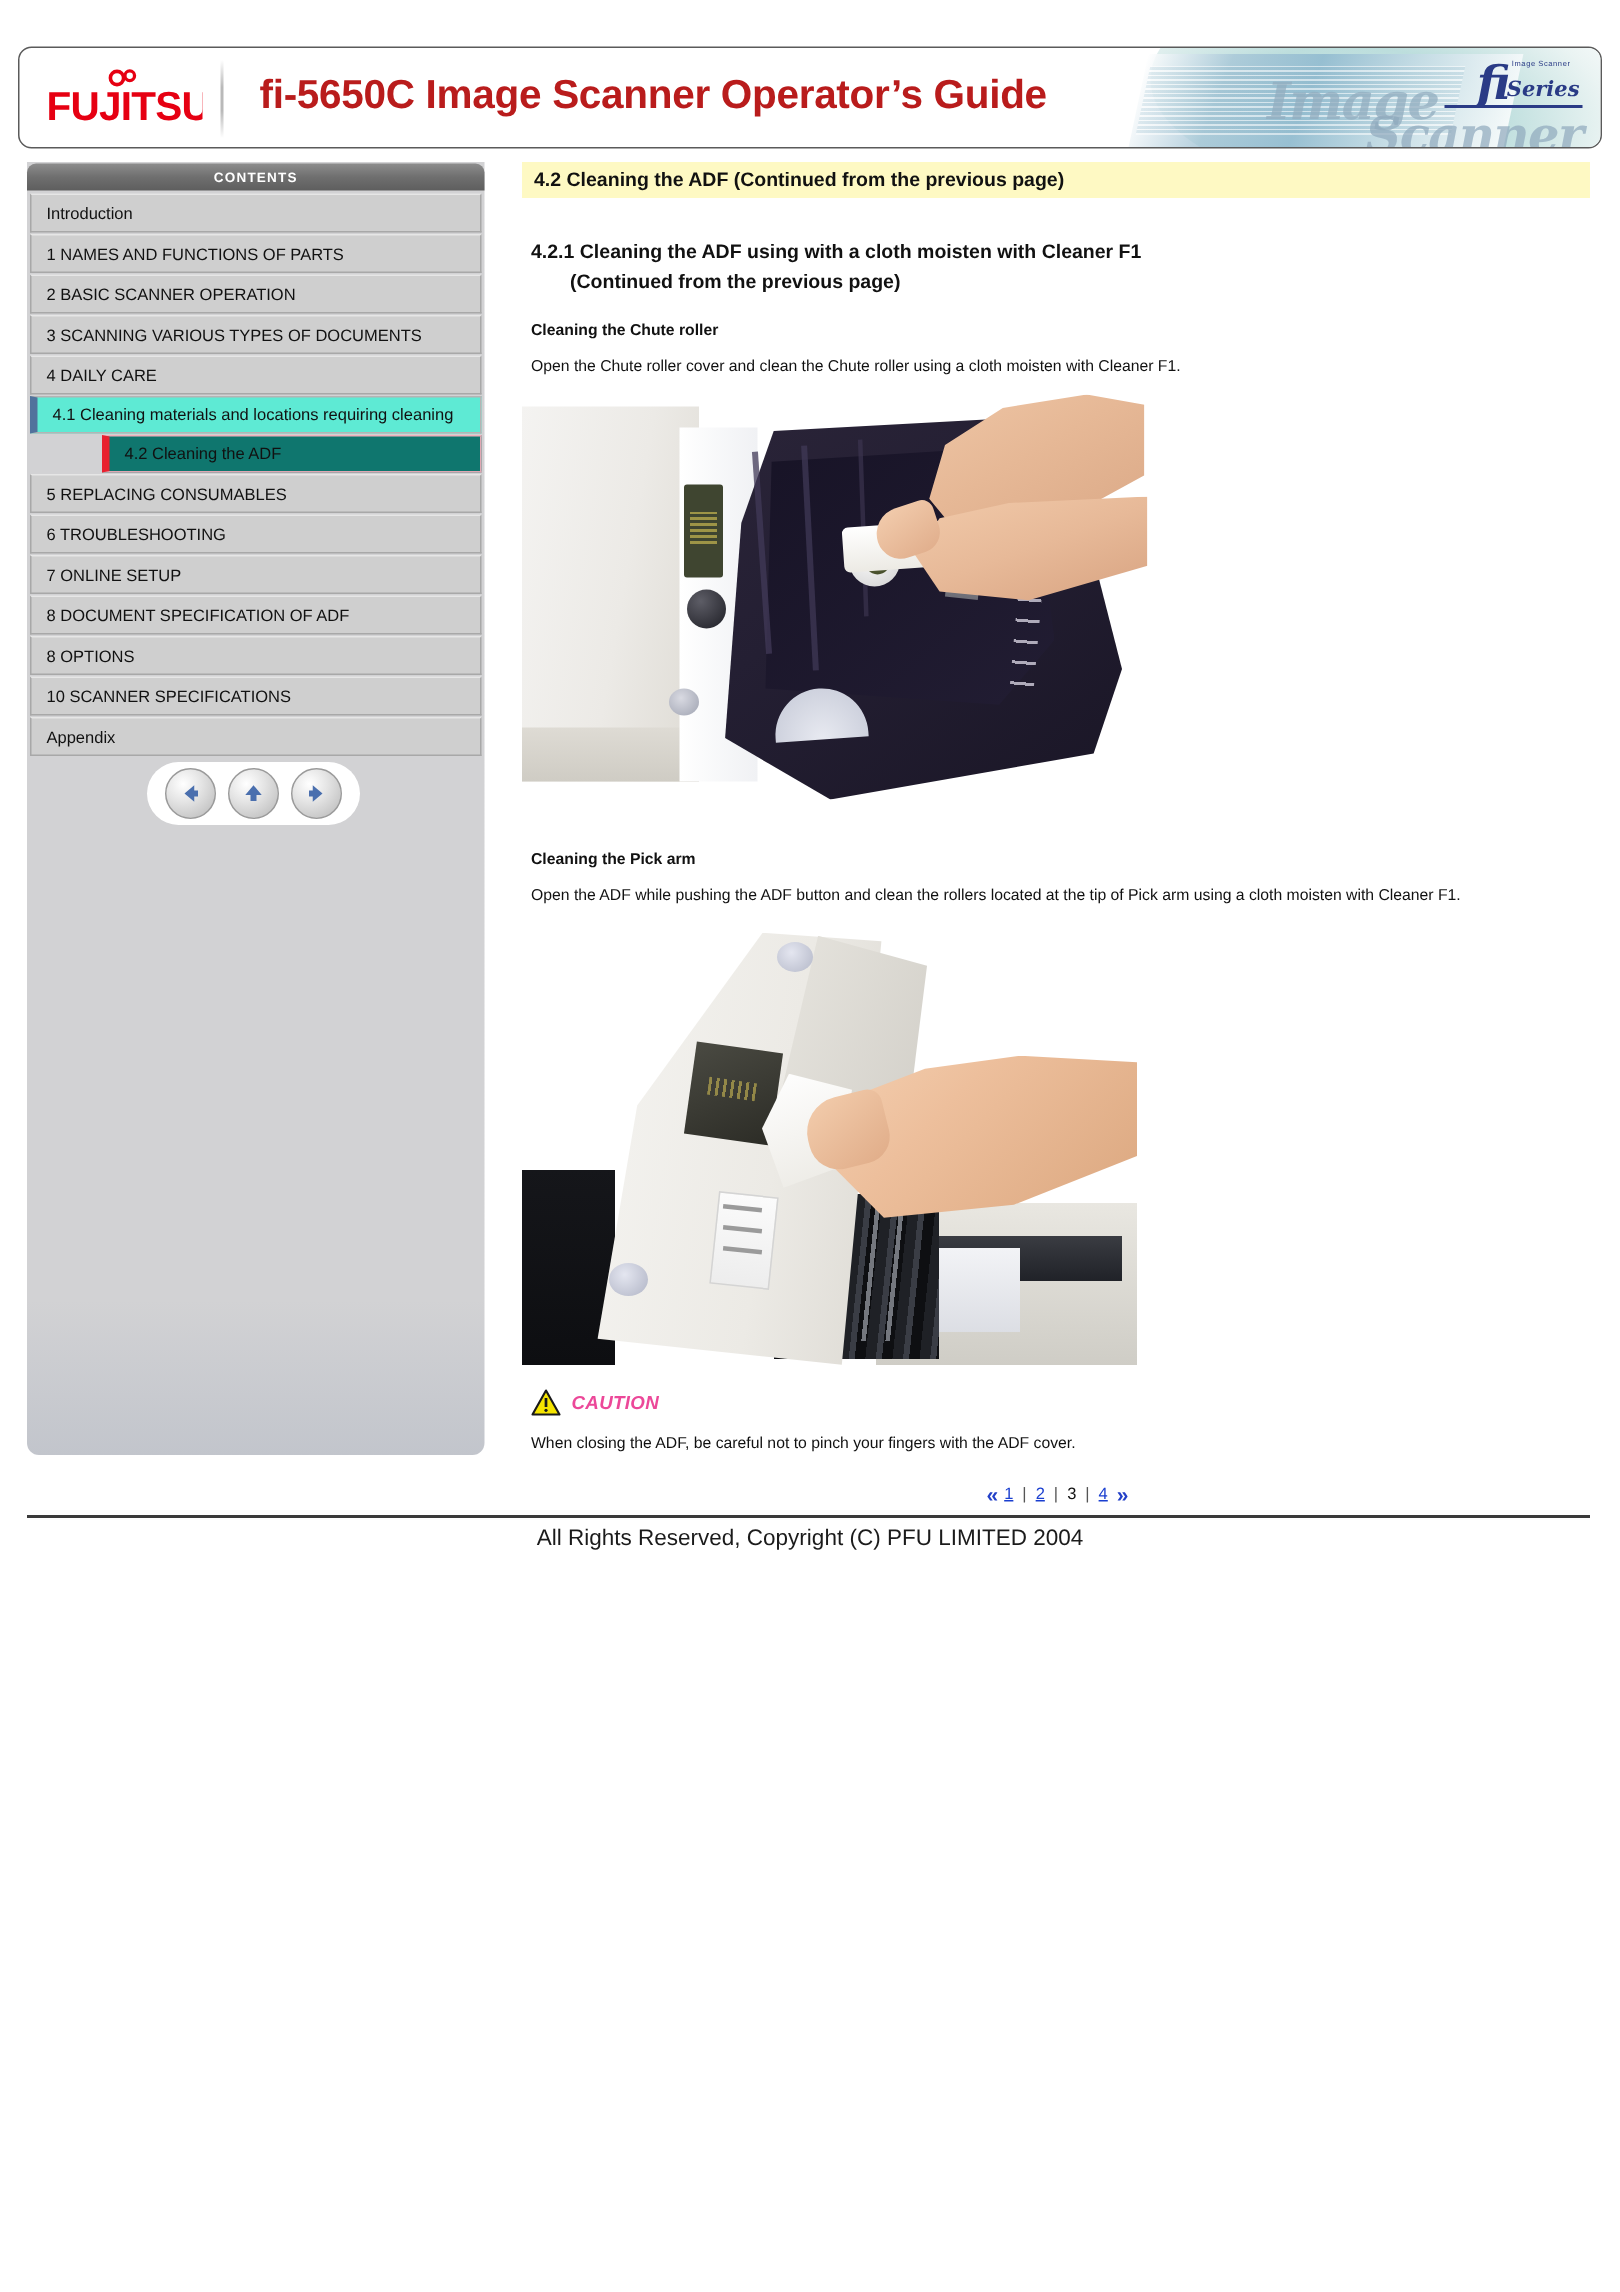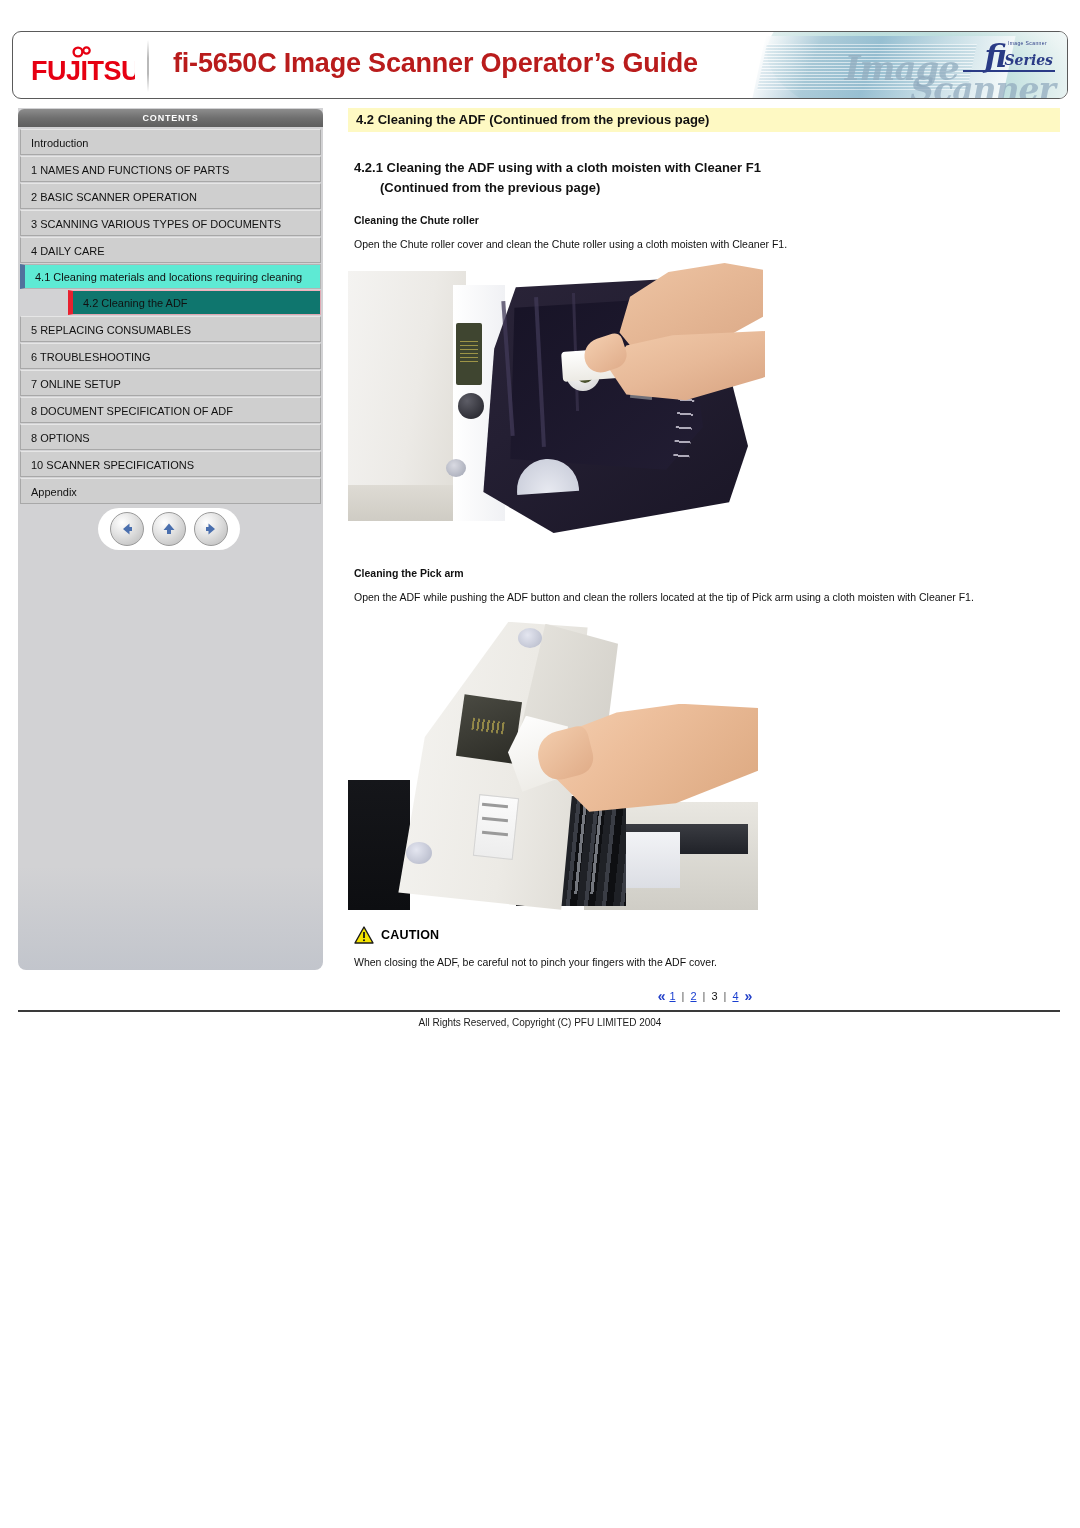--- a/index.html
+++ b/index.html
@@ -290,40 +290,40 @@
   }
   .p2-thumb {
     left: 190px; top: 110px; width: 54px; height: 48px;
     background: linear-gradient(150deg,#f3cdad,#e0ac88);
     border-radius: 24px 10px 18px 20px; transform: rotate(-14deg);
   }
 
   
   .caution { margin-top: 16px; padding-left: 6px; display: flex; align-items: center; gap: 7px; }
   .caution-tri { width: 20px; height: 18px; display: block; }
-  .caution-word { font-size: 12.5px; font-weight: bold; color: #000000; letter-spacing: .2px; }
+  .caution-word { font-size: 12.5px; font-weight: bold; color: #ec4899; letter-spacing: .2px; font-style: italic; }
   .caution-text { margin-top: 12px; font-size: 10.5px; color: #111111; padding-left: 6px; }
 
   
   .pager {
     margin-top: 20px; display: flex; align-items: center; justify-content: center;
     gap: 4px; font-size: 11px; color: #111111;
   }
   .pager-arrow { color: #2340c8; font-size: 14px; font-weight: bold; letter-spacing: -2px; }
   .pg-link { color: #1a3fd0; text-decoration: underline; padding: 0 2px; }
   .pg-cur { color: #111111; padding: 0 2px; }
   .pg-sep { color: #555555; }
 
   
   .footer-rule {
     position: absolute; left: 18px; top: 1010px; width: 1042px; height: 2px; background: #3a3a3a;
   }
   .footer-text {
     position: absolute; left: 0; top: 1017px; width: 1080px; text-align: center;
-    font-size: 10px; color: #1b1b1b;
+    font-size: 15px; color: #1b1b1b;
   }
 </style>
 </head>
 <body>
 
 <div class="page">
 
   <div class="header">
 
     <div class="header-logo">

